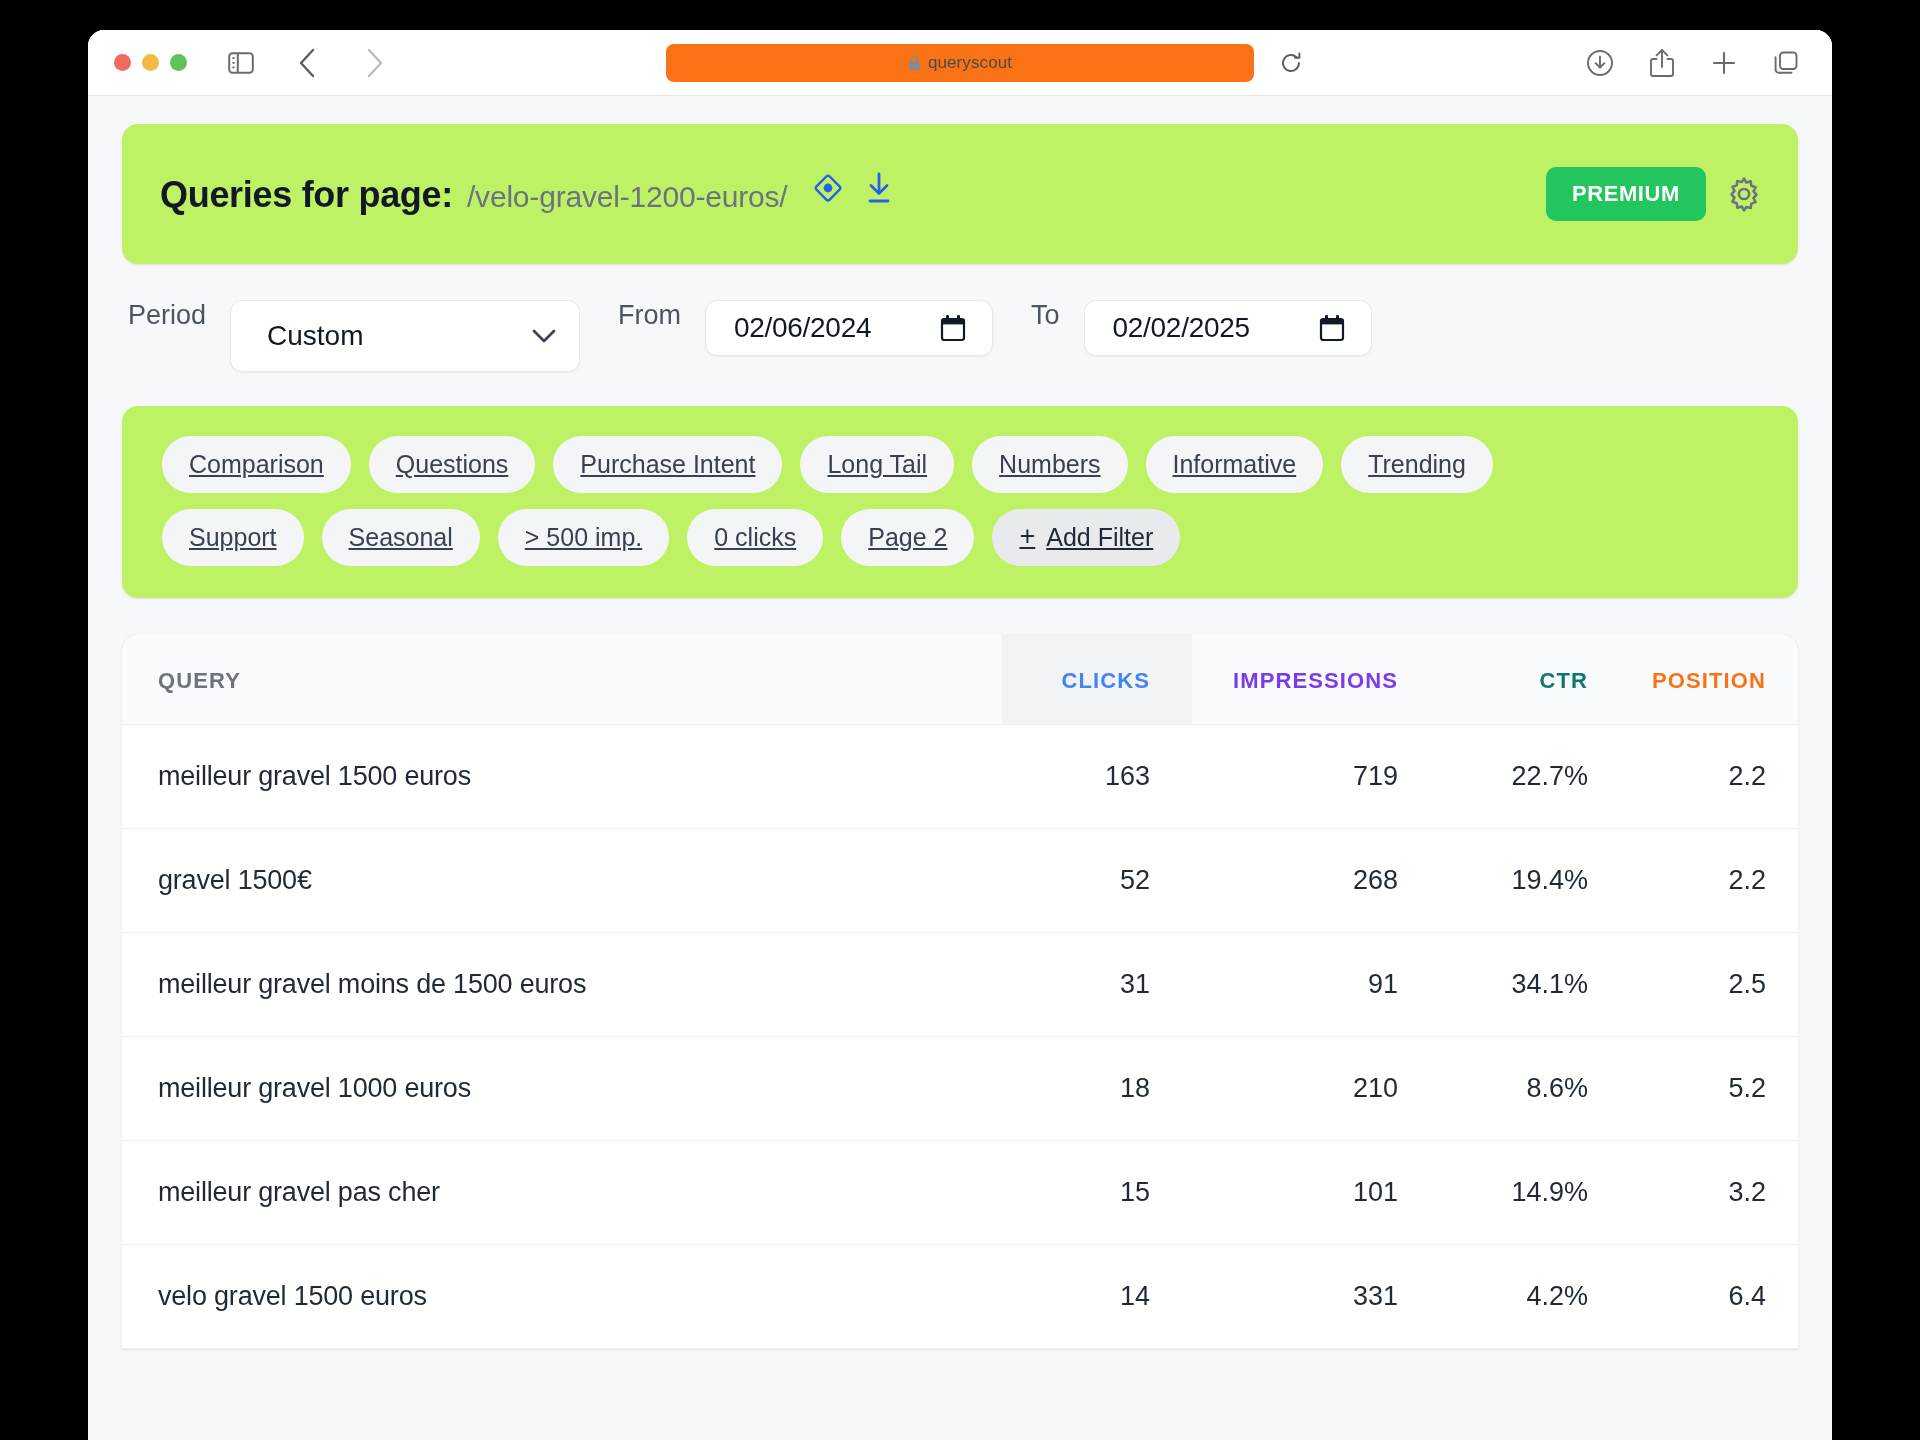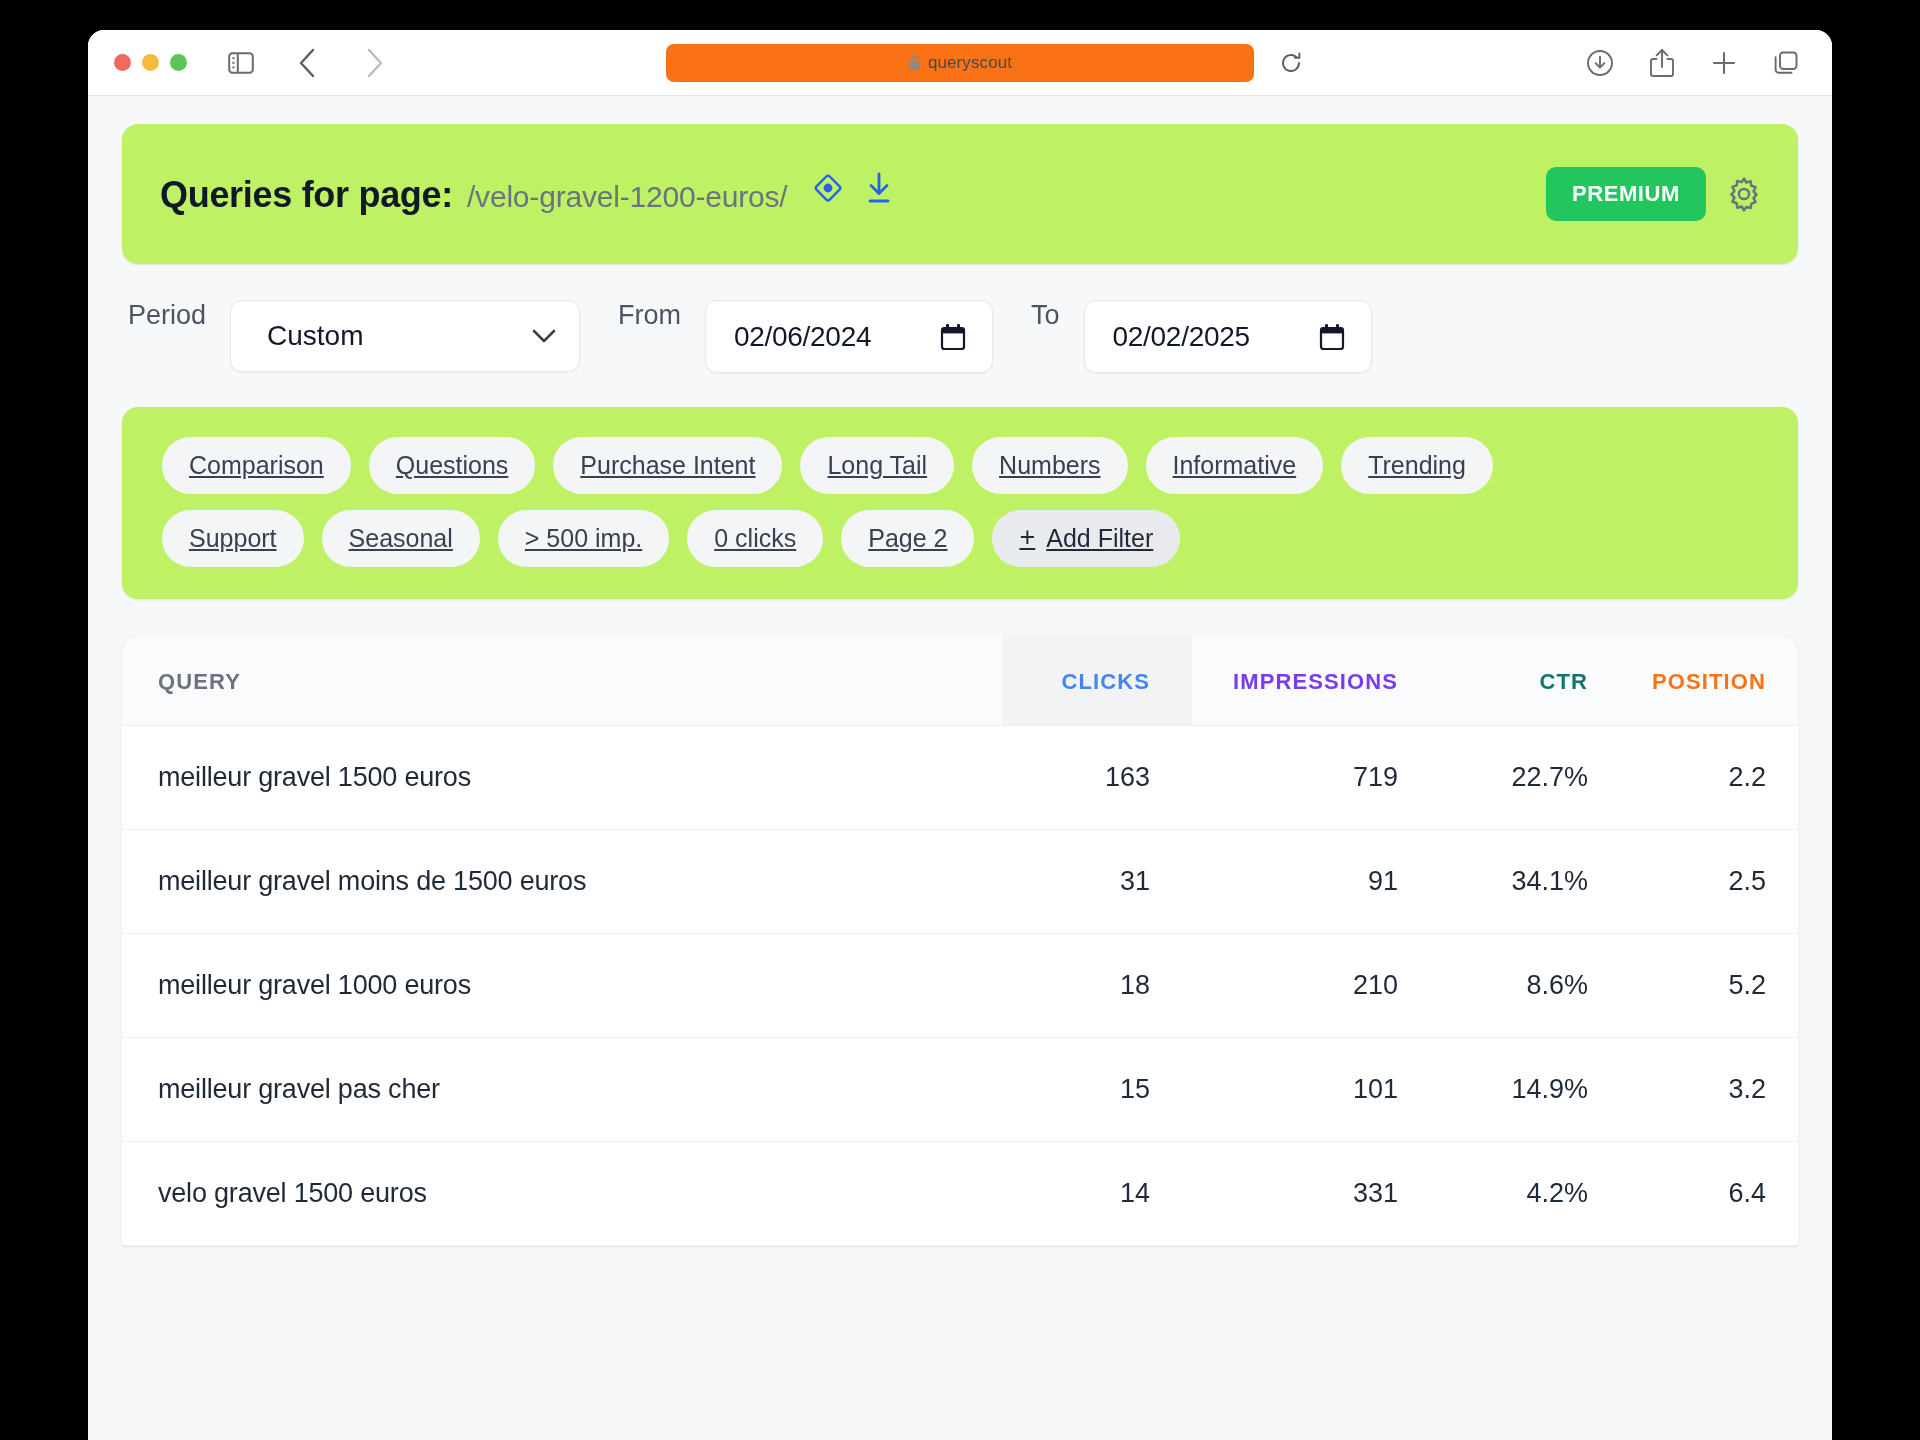--- a/index.html
+++ b/index.html
@@ -141,21 +141,21 @@
     cursor: pointer;
   }
   .select-box .sel-val { font-size: 28px; color: #111827; }
   .chev { color: #374151; display: flex; }
 
   .from-label, .to-label {
     font-size: 27px; color: #4b5563;
     margin: 0 24px 0 38px;
   }
   .date-box {
-    width: 288px; height: 73px;
+    width: 288px; height: 56px;
     background: #ffffff;
     border: 1px solid #e5e7eb;
     border-radius: 12px;
     display: flex; align-items: center; justify-content: space-between;
     padding: 0 26px 0 28px;
     box-shadow: 0 1px 2px rgba(16,24,40,0.05);
     cursor: pointer;
   }
   .date-box .date-val { font-size: 28px; color: #111827; letter-spacing: -0.3px; }
   .cal { color: #111827; display: flex; }
@@ -423,20 +423,27 @@
         </thead>
         <tbody>
           <tr>
             <td class="q">meilleur gravel 1500 euros</td>
             <td class="clicks">163</td>
             <td class="impr">719</td>
             <td class="ctr">22.7%</td>
             <td class="pos">2.2</td>
           </tr>
           <tr>
+            <td class="q">gravel 1500€</td>
+            <td class="clicks">52</td>
+            <td class="impr">268</td>
+            <td class="ctr">19.4%</td>
+            <td class="pos">2.2</td>
+          </tr>
+          <tr>
             <td class="q">meilleur gravel moins de 1500 euros</td>
             <td class="clicks">31</td>
             <td class="impr">91</td>
             <td class="ctr">34.1%</td>
             <td class="pos">2.5</td>
           </tr>
           <tr>
             <td class="q">meilleur gravel 1000 euros</td>
             <td class="clicks">18</td>
             <td class="impr">210</td>

